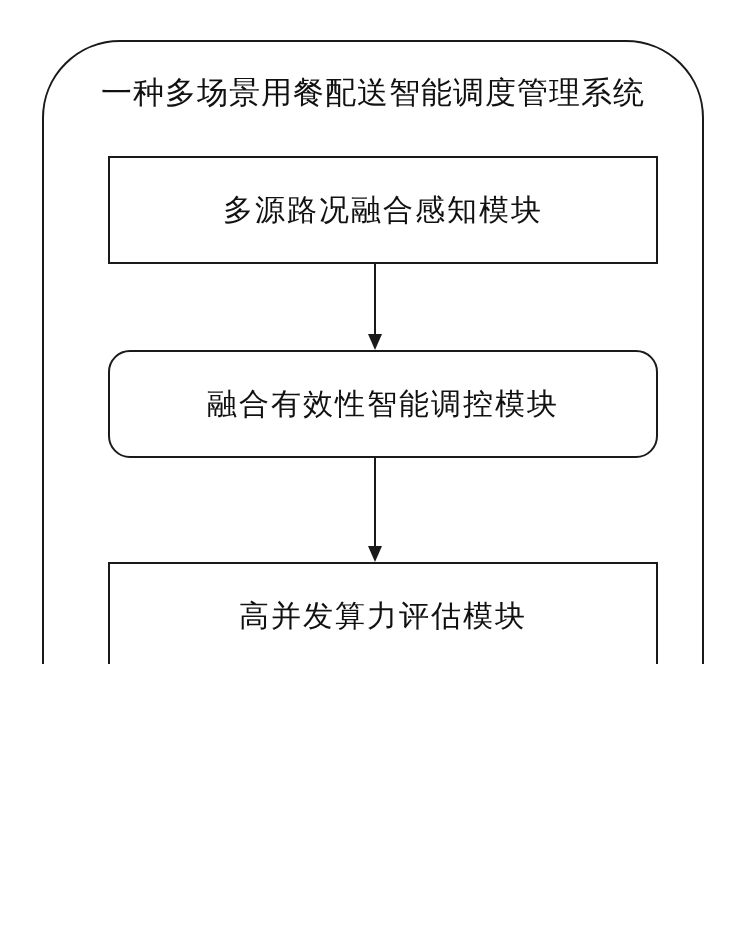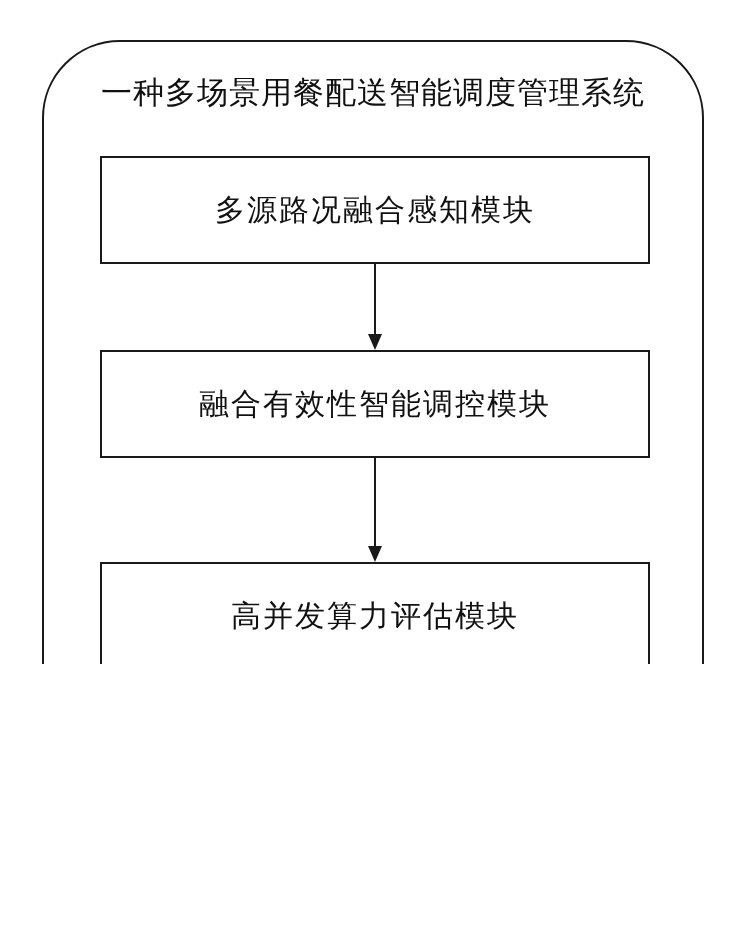--- a/index.html
+++ b/index.html
@@ -32,36 +32,36 @@
     top: 72px;
     width: 662px;
     text-align: center;
     font-size: 31px;
     color: #111111;
     letter-spacing: 1px;
     white-space: nowrap;
   }
   .module-box {
     position: absolute;
-    left: 100px;
+    left: 108px;
     width: 550px;
     height: 108px;
     border: 2px solid #1a1a1a;
     box-sizing: border-box;
     background: #ffffff;
     display: flex;
     align-items: center;
     justify-content: center;
     font-size: 30px;
     color: #111111;
     letter-spacing: 2px;
     white-space: nowrap;
   }
   .box-1 { top: 156px; }
-  .box-2 { top: 350px; }
+  .box-2 { top: 350px; border-radius: 22px; }
   .box-3 { top: 562px; }
   .box-4 { top: 730px; }
   .arrow {
     position: absolute;
     left: 368px;
     width: 14px;
     display: flex;
     flex-direction: column;
     align-items: center;
   }

